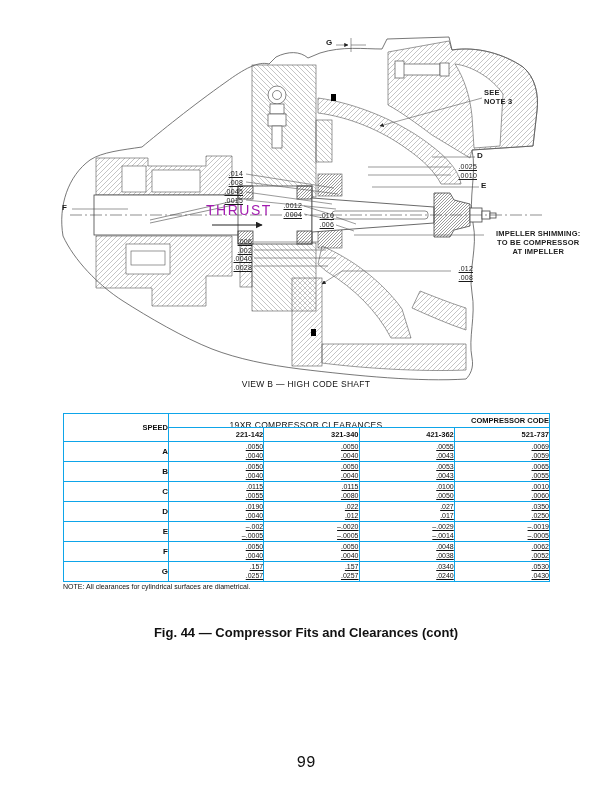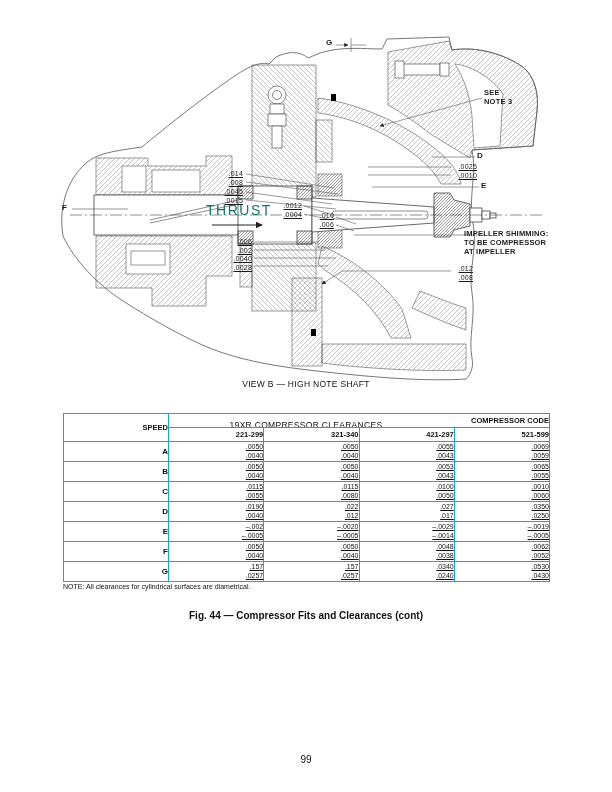--- a/index.html
+++ b/index.html
@@ -7,31 +7,31 @@
     position:relative; width:612px; height:792px; margin:0 auto;
     background:#ffffff; font-family:"Liberation Sans", sans-serif; color:#111;
     overflow:hidden;
   }
 
   
   .ov { position:absolute; color:#1a1a1a; }
   .dim { font-size:7px; line-height:8.5px; text-align:right; letter-spacing:.2px; }
   .dim span { display:block; text-decoration:underline; text-underline-offset:1px; }
   .callout { font-size:8px; font-weight:bold; }
-  .thrust { font-size:14px; color:#0f766e; letter-spacing:1.5px; }
+  .thrust { font-size:14px; color:#a21caf; letter-spacing:1.5px; }
   .anno { font-size:7.5px; line-height:9px; letter-spacing:.2px; font-weight:bold; color:#222; }
   .anno span { display:block; }
 
   
   .center-line { position:absolute; left:0; right:0; text-align:center; }
   .view-label { top:379px; font-size:8.5px; letter-spacing:.3px; }
   .sub-label  { top:420px; font-size:8.5px; letter-spacing:.3px; }
   .note-line  { position:absolute; left:63px; top:583px; font-size:7px; }
-  .fig-caption{ top:610px; font-size:10px; font-weight:bold; }
-  .page-number{ top:754px; font-family:Liberation Sans, sans-serif; font-size:10px; }
+  .fig-caption{ top:625px; font-size:13px; font-weight:bold; }
+  .page-number{ top:754px; font-family:Liberation Mono, monospace; font-size:16px; }
 
   
   table.clearance { position:absolute; left:63px; top:413px; width:486px;
     border-collapse:collapse; table-layout:fixed; }
   table.clearance th, table.clearance td {
     border:1px solid #0ea5e9; text-align:right; vertical-align:middle; padding:0; }
   table.clearance thead tr { height:14px; }
   table.clearance thead th { font-size:7.5px; font-weight:bold; }
   table.clearance tbody tr { height:20px; }
   td.item-cell { font-weight:bold; font-size:8px; }
@@ -167,21 +167,21 @@
   <div class="ov callout" style="left:326px; top:38px;">G</div>
   <div class="ov callout" style="left:477px; top:151px;">D</div>
   <div class="ov callout" style="left:481px; top:181px;">E</div>
   <div class="ov callout" style="left:62px;  top:203px;">F</div>
   <div class="ov thrust" style="left:206px; top:202px;">THRUST</div>
 
   <div class="ov anno" style="left:484px; top:88px;">
     <span>SEE</span>
     <span>NOTE 3</span>
   </div>
-  <div class="ov anno" style="left:464px; top:229px;">
+  <div class="ov anno" style="left:496px; top:229px;text-align:center;">
     <span>IMPELLER SHIMMING:</span>
     <span>TO BE COMPRESSOR</span>
     <span>AT IMPELLER</span>
   </div>
 
   <div class="ov dim" style="right:369px; top:170px;">
     <span>.014</span>
       <span>.008</span>
   </div>
   <div class="ov dim" style="right:369px; top:188px;">
@@ -204,41 +204,41 @@
     <span>.006</span>
       <span>.002</span>
     <span>.0040</span>
       <span>.0028</span>
   </div>
   <div class="ov dim" style="right:139px; top:265px;">
     <span>.012</span>
       <span>.008</span>
   </div>
 
-  <div class="center-line view-label">VIEW B — HIGH NOTE SHAFT</div>
+  <div class="center-line view-label">VIEW B — HIGH CODE SHAFT</div>
   <div class="center-line sub-label">19XR COMPRESSOR CLEARANCES</div>
 
   <table class="clearance">
     <colgroup>
       <col style="width:105px">
         <col style="width:95.25px">
         <col style="width:95.25px">
       <col style="width:95.25px">
         <col style="width:95.25px">
     </colgroup>
     <thead>
       <tr>
         <th rowspan="2">SPEED</th>
         <th colspan="4">COMPRESSOR CODE</th>
       </tr>
       <tr>
-        <th>221-299</th>
+        <th>221-142</th>
         <th>321-340</th>
-        <th>421-297</th>
-        <th>521-599</th>
+        <th>421-362</th>
+        <th>521-737</th>
       </tr>
     </thead>
     <tbody id="clearance-tbody">
         <tr>
           <td class="item-cell">A</td>
           <td>
             <span class="val">.0050</span>
             <span class="val">.0040</span>
           </td>
           <td>

